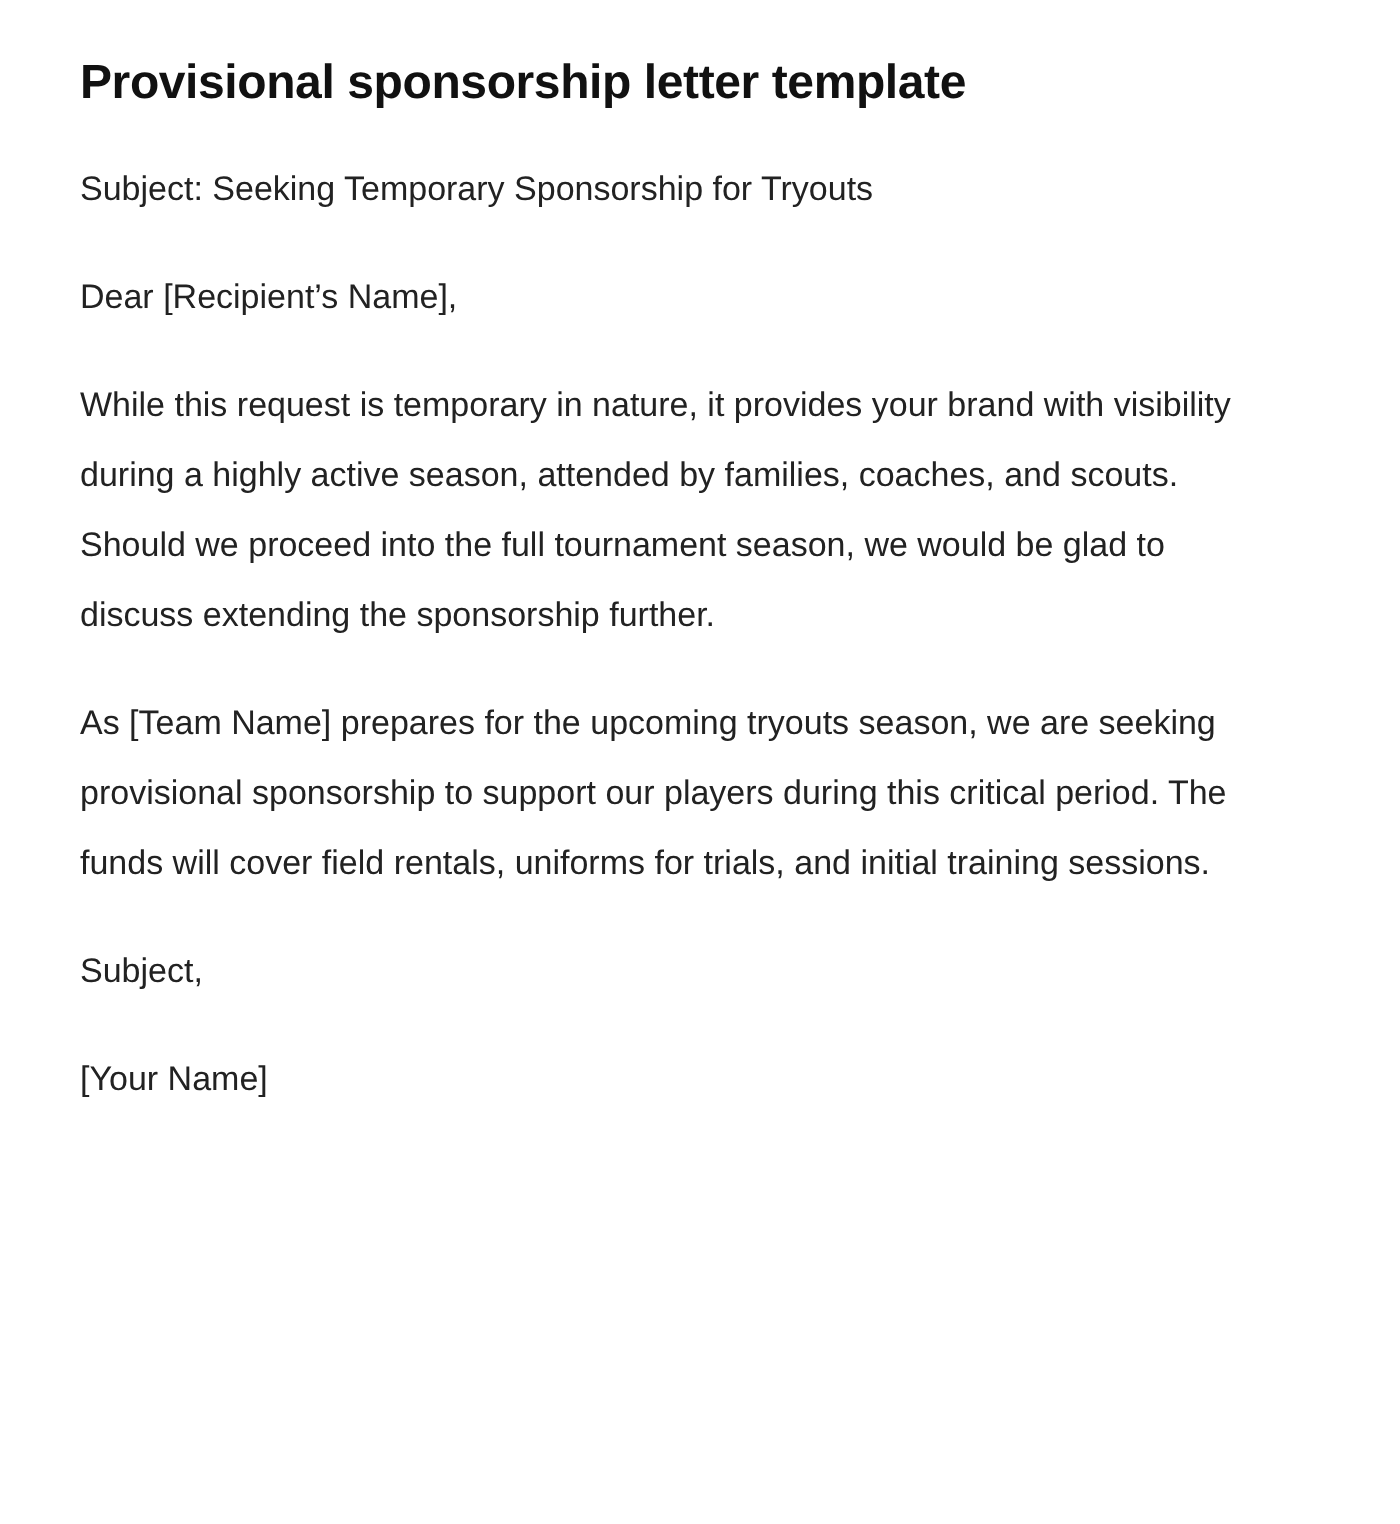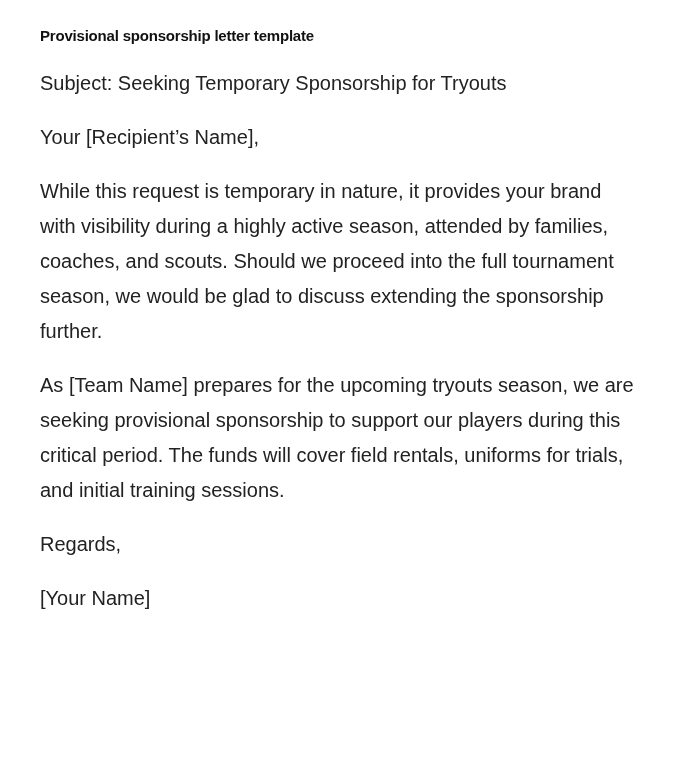--- a/index.html
+++ b/index.html
@@ -16,43 +16,43 @@
   }
   .page {
     box-sizing: border-box;
     width: 700px;
     height: 762px;
     padding: 26px 40px 0 40px;
     background: #ffffff;
     overflow: hidden;
   }
   .doc-title {
-    font-size: 15px;
+    font-size: 24px;
     line-height: 1.3;
     font-weight: bold;
     color: #111111;
     margin: 0 0 20px 0;
     letter-spacing: -0.2px;
   }
   .para {
-    font-size: 20px;
+    font-size: 17px;
     line-height: 35px;
     color: #222222;
     margin: 0 0 19px 0;
     max-width: 600px;
     font-weight: normal;
   }
   .para:last-child {
     margin-bottom: 16px;
   }
 </style>
 </head>
 <body>
 
 <div class="page">
   <h1 class="doc-title">Provisional sponsorship letter template</h1>
   <p class="para">Subject: Seeking Temporary Sponsorship for Tryouts</p>
-  <p class="para">Your [Recipient’s Name],</p>
+  <p class="para">Dear [Recipient’s Name],</p>
   <p class="para">While this request is temporary in nature, it provides your brand with visibility during a highly active season, attended by families, coaches, and scouts. Should we proceed into the full tournament season, we would be glad to discuss extending the sponsorship further.</p>
   <p class="para">As [Team Name] prepares for the upcoming tryouts season, we are seeking provisional sponsorship to support our players during this critical period. The funds will cover field rentals, uniforms for trials, and initial training sessions.</p>
-  <p class="para">Regards,</p>
+  <p class="para">Subject,</p>
   <p class="para">[Your Name]</p>
 </div>
 
 </body></html>

